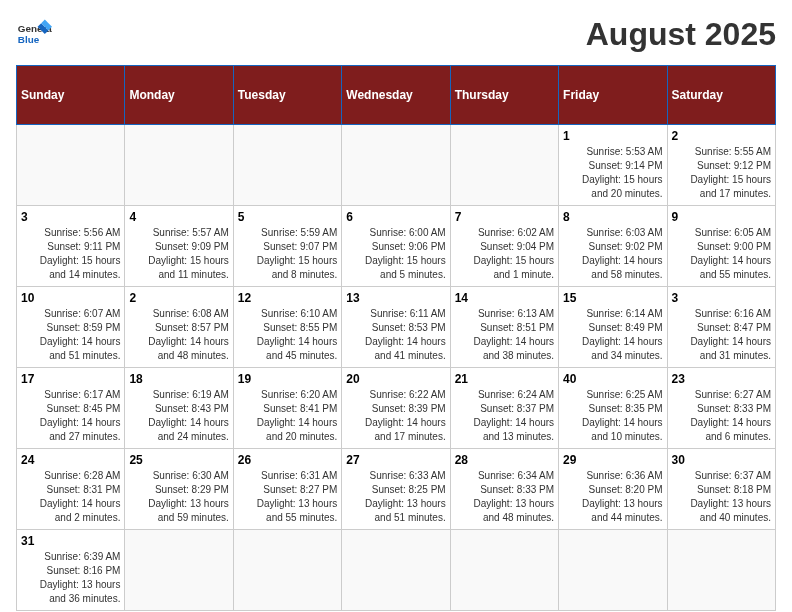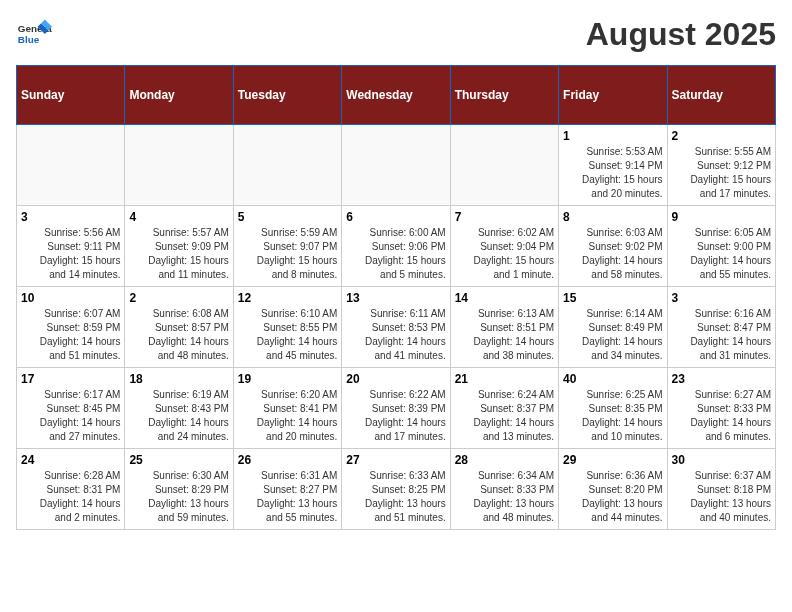--- a/index.html
+++ b/index.html
@@ -327,14 +327,29 @@
 and 44 minutes.</div>
         </td>
         <td>
           <span class="day-number">30</span>
           <div class="day-info">Sunrise: 6:37 AM
 Sunset: 8:18 PM
 Daylight: 13 hours
 and 40 minutes.</div>
         </td>
       </tr>
+      <tr class="last-row">
+        <td>
+          <span class="day-number">31</span>
+          <div class="day-info">Sunrise: 6:39 AM
+Sunset: 8:16 PM
+Daylight: 13 hours
+and 36 minutes.</div>
+        </td>
+        <td class="empty"></td>
+        <td class="empty"></td>
+        <td class="empty"></td>
+        <td class="empty"></td>
+        <td class="empty"></td>
+        <td class="empty"></td>
+      </tr>
     </tbody>
 </table>
 
 </body></html>

